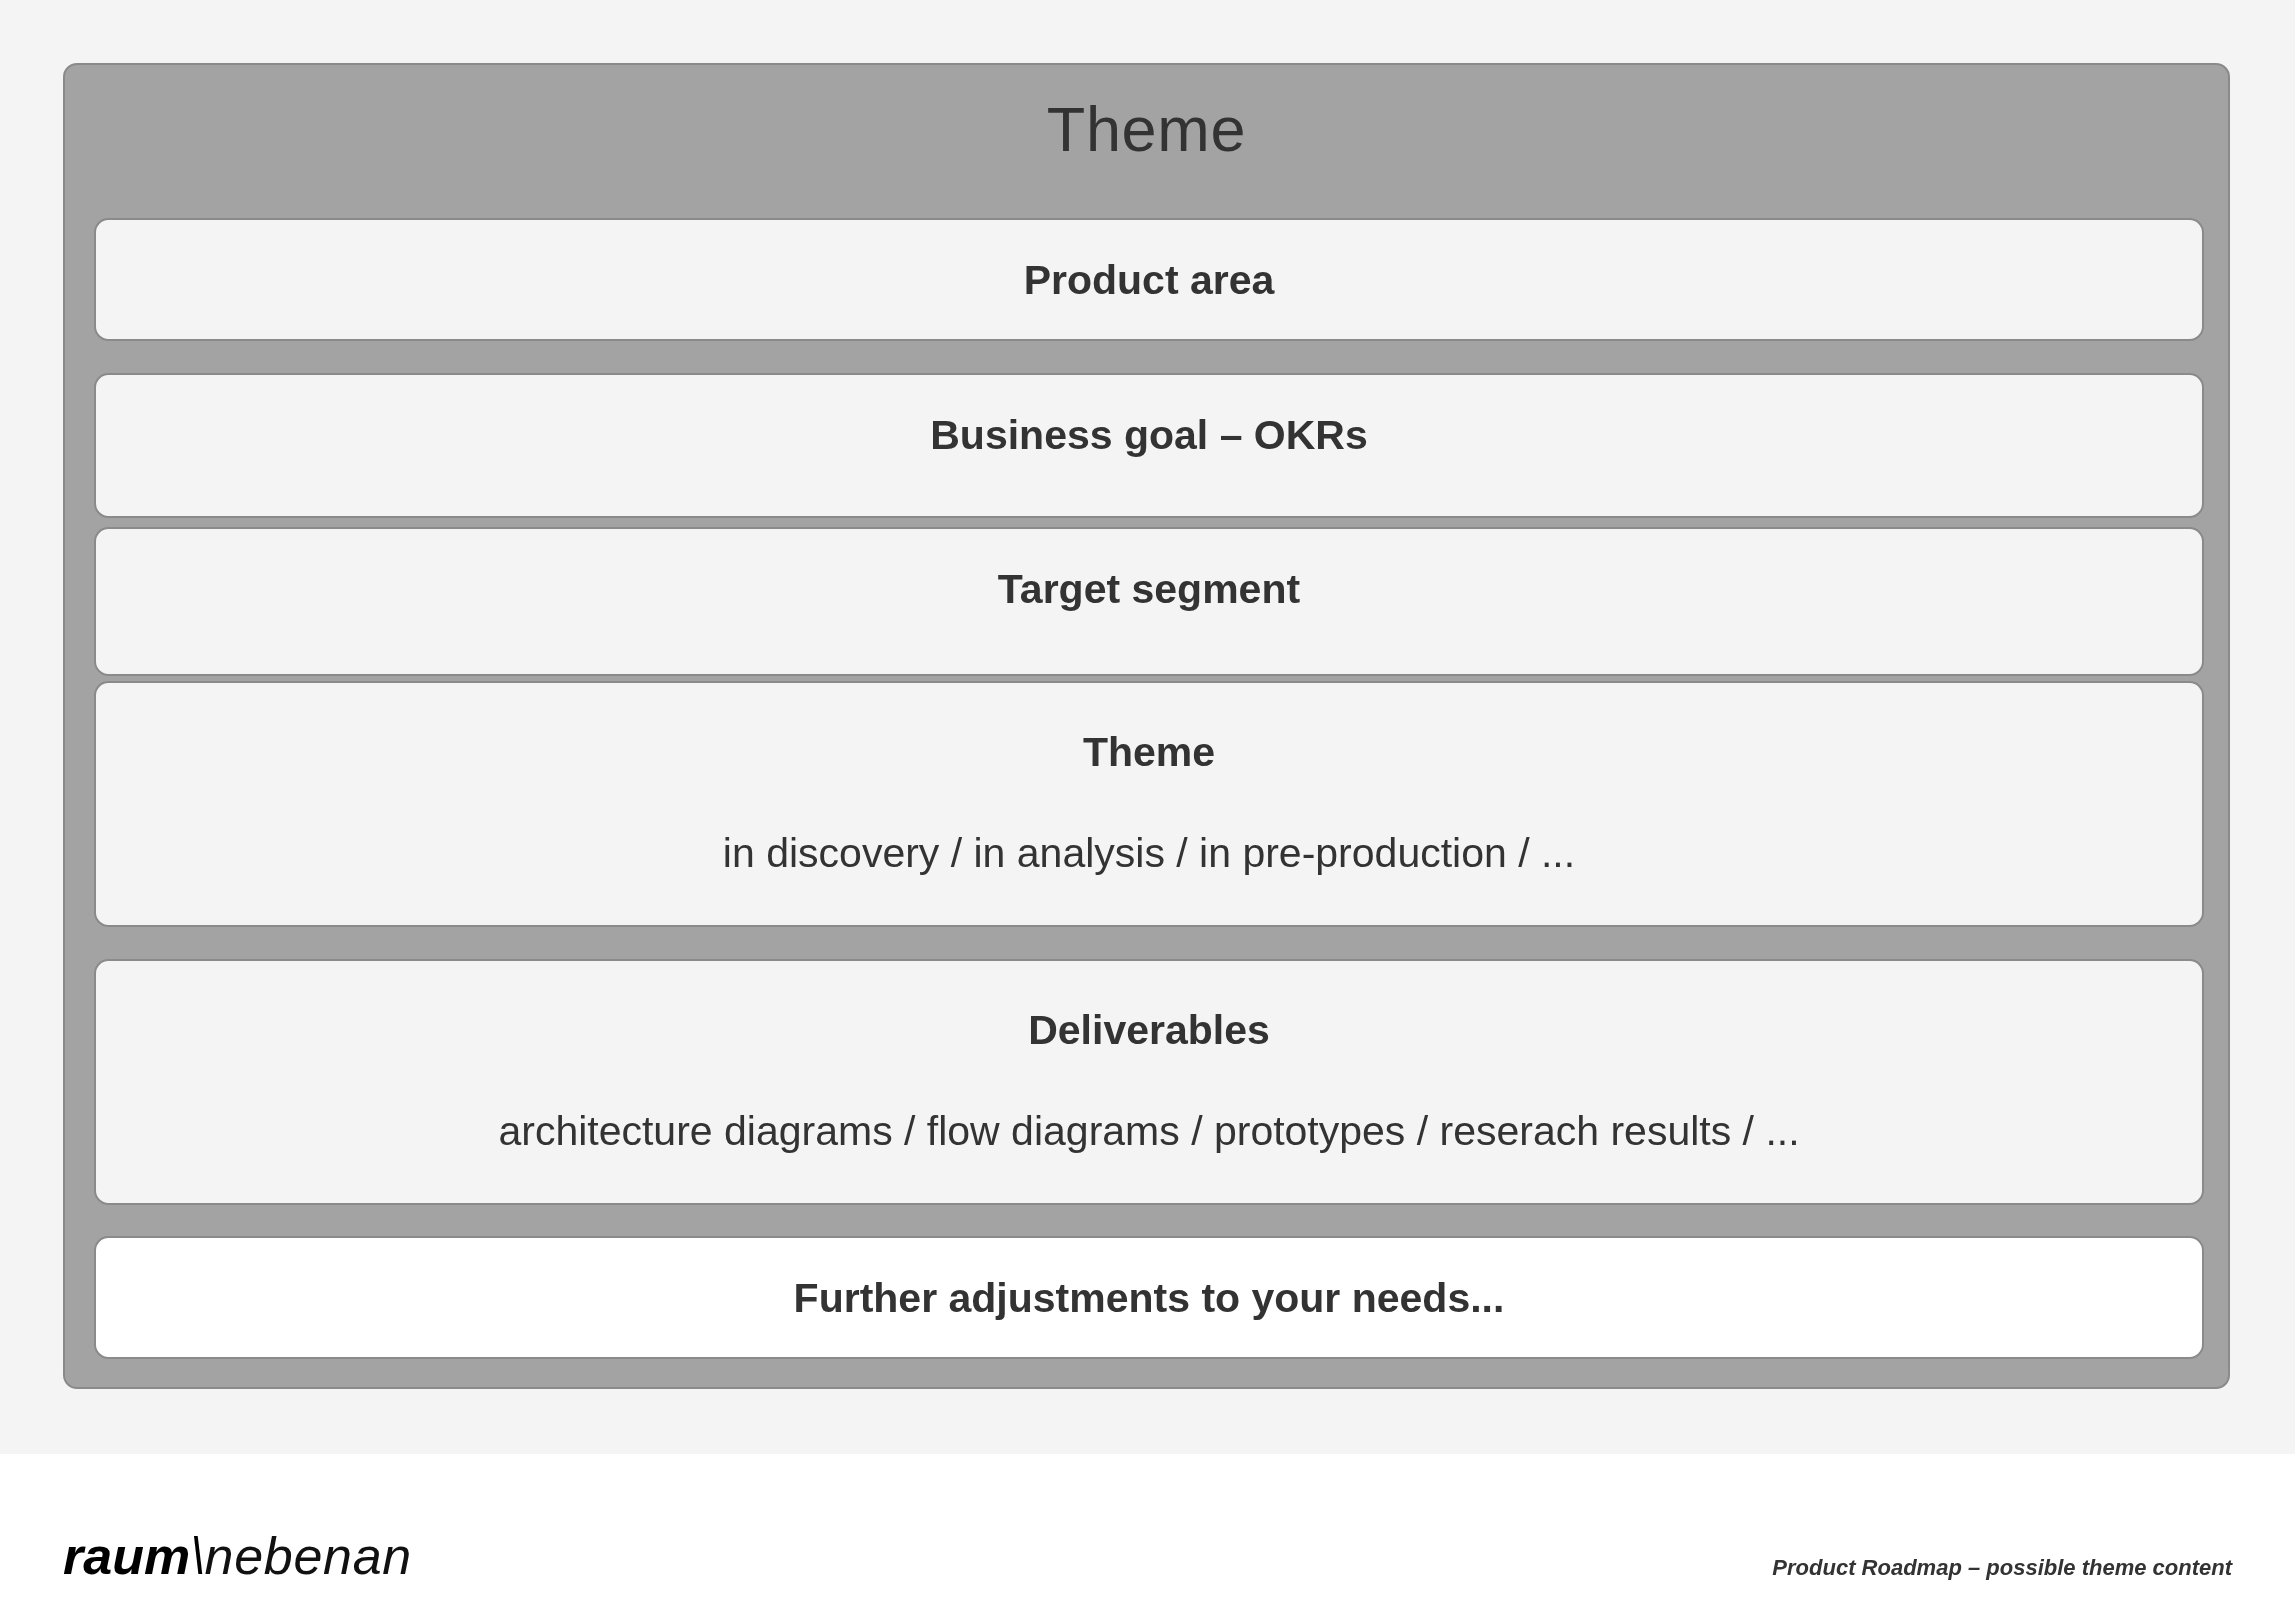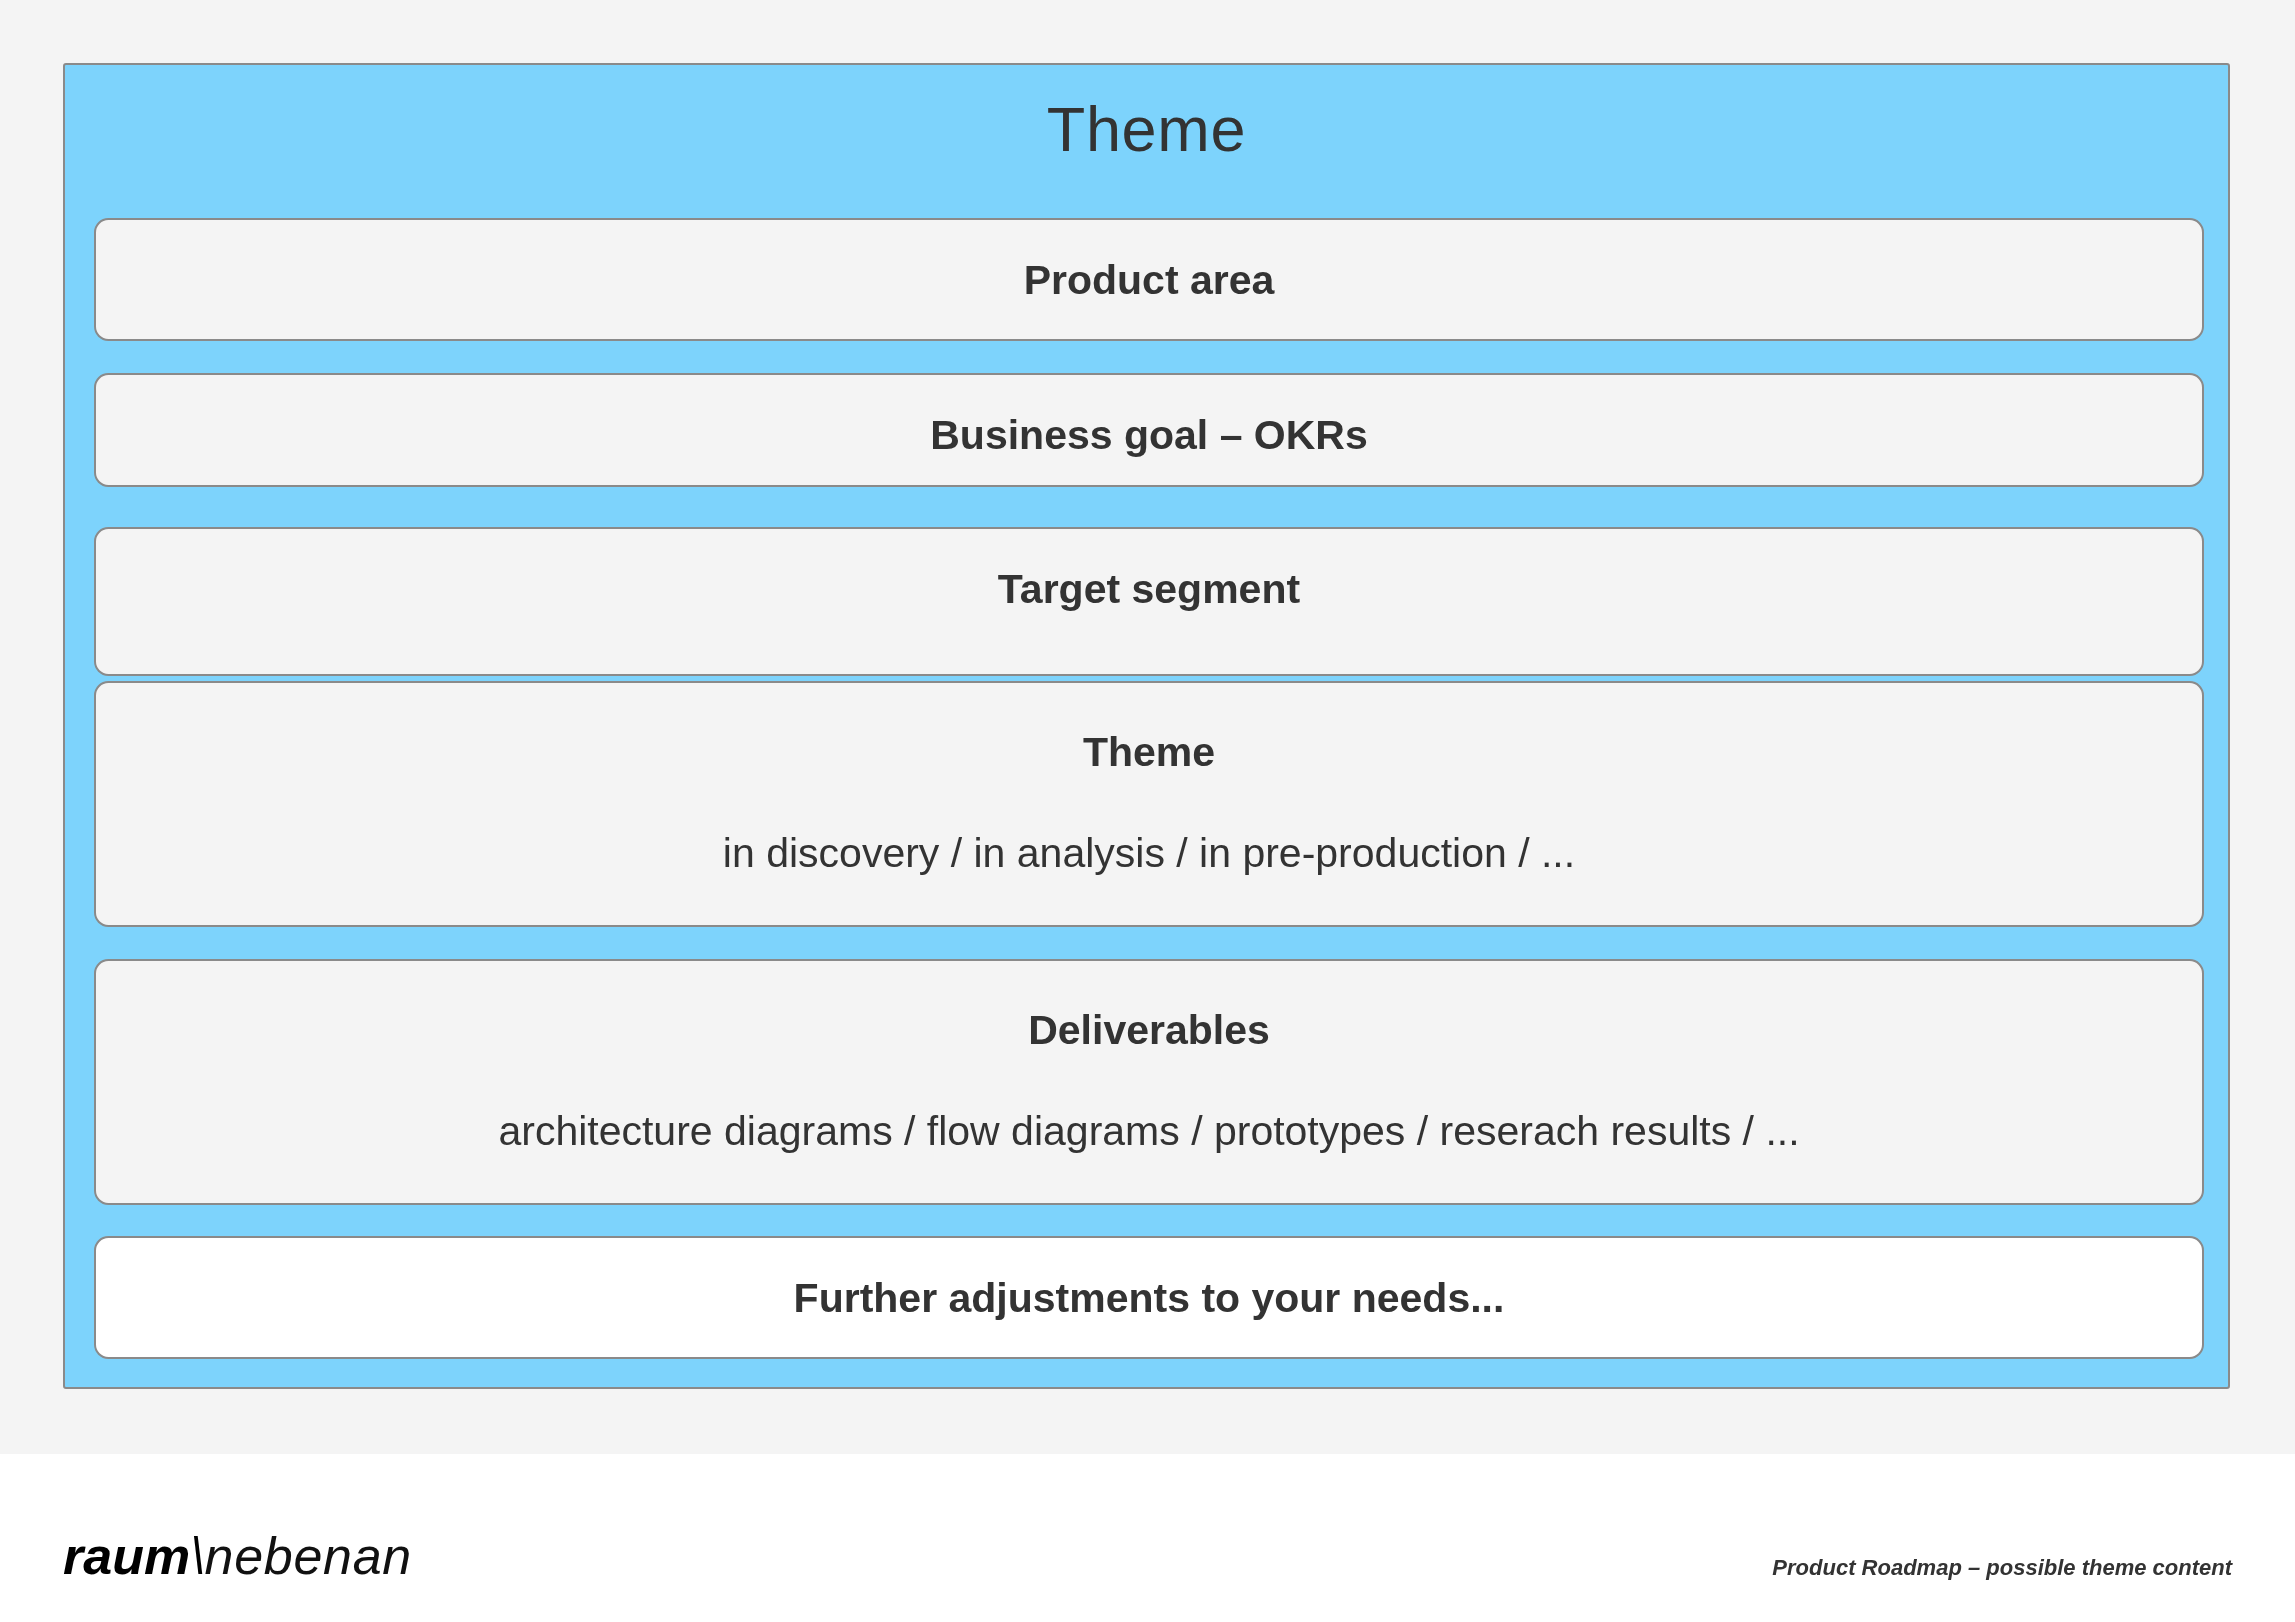--- a/index.html
+++ b/index.html
@@ -22,23 +22,23 @@
     height: 1454px;
     background: #f4f4f4;
   }
   .theme-card {
     position: absolute;
     left: 63px;
     top: 63px;
     width: 2167px;
     height: 1326px;
     box-sizing: border-box;
-    background: #7dd3fc;
+    background: #a3a3a3;
     border: 2.6px solid #8a8a8a;
-    border-radius: 3px;
+    border-radius: 14px;
   }
   .theme-title {
     position: absolute;
     left: 0;
     right: 0;
     top: 27.5px;
     text-align: center;
     font-size: 63px;
     font-weight: 400;
     color: #333333;
@@ -63,21 +63,21 @@
     color: #333333;
   }
   .field-sub {
     position: absolute;
     left: 0; right: 0;
     font-size: 41px;
     font-weight: 400;
     color: #333333;
   }
   .f1 { top: 153px; height: 123px; }
-  .f2 { top: 308px; height: 114px; }
+  .f2 { top: 308px; height: 145px; }
   .f3 { top: 462px; height: 149px; }
   .f4 { top: 616px; height: 246px; }
   .f5 { top: 894px; height: 246px; }
   .f6 { top: 1171px; height: 123px; }
   .single .field-label { top: 37px; }
   .f4 .field-label, .f5 .field-label { top: 46px; }
   .f4 .field-sub, .f5 .field-sub { top: 147px; }
 
   .footer {
     position: absolute;

